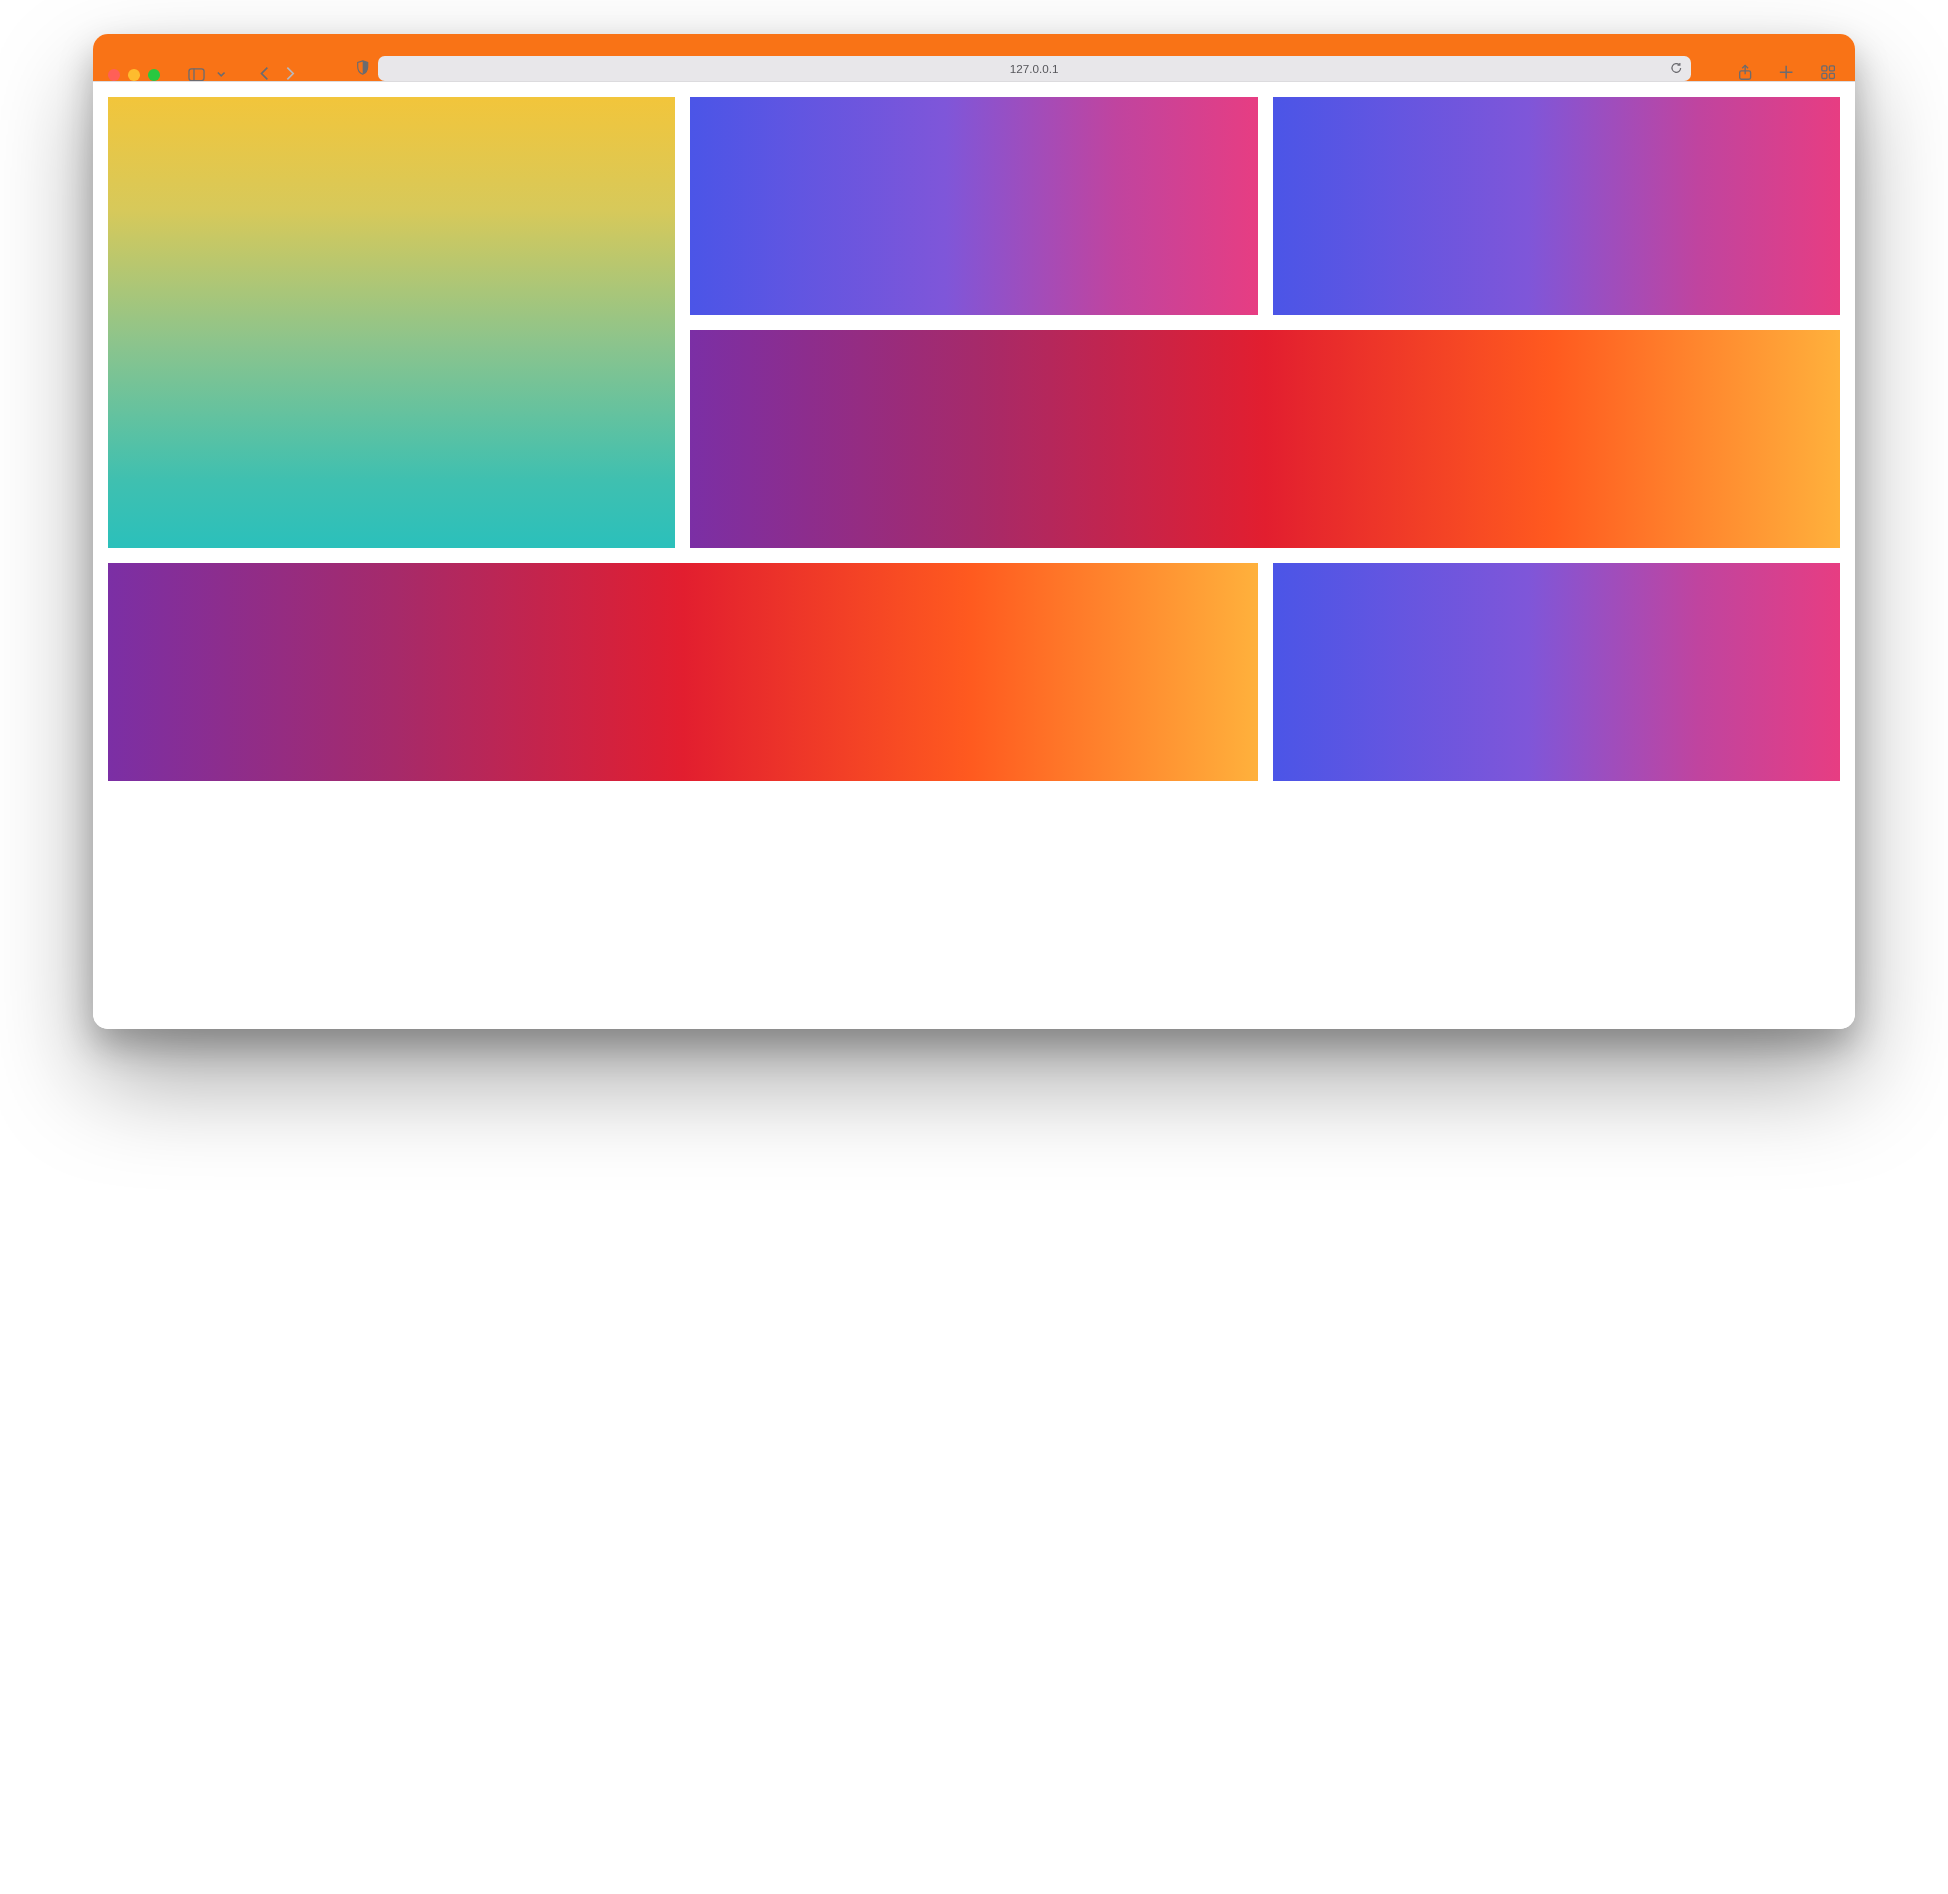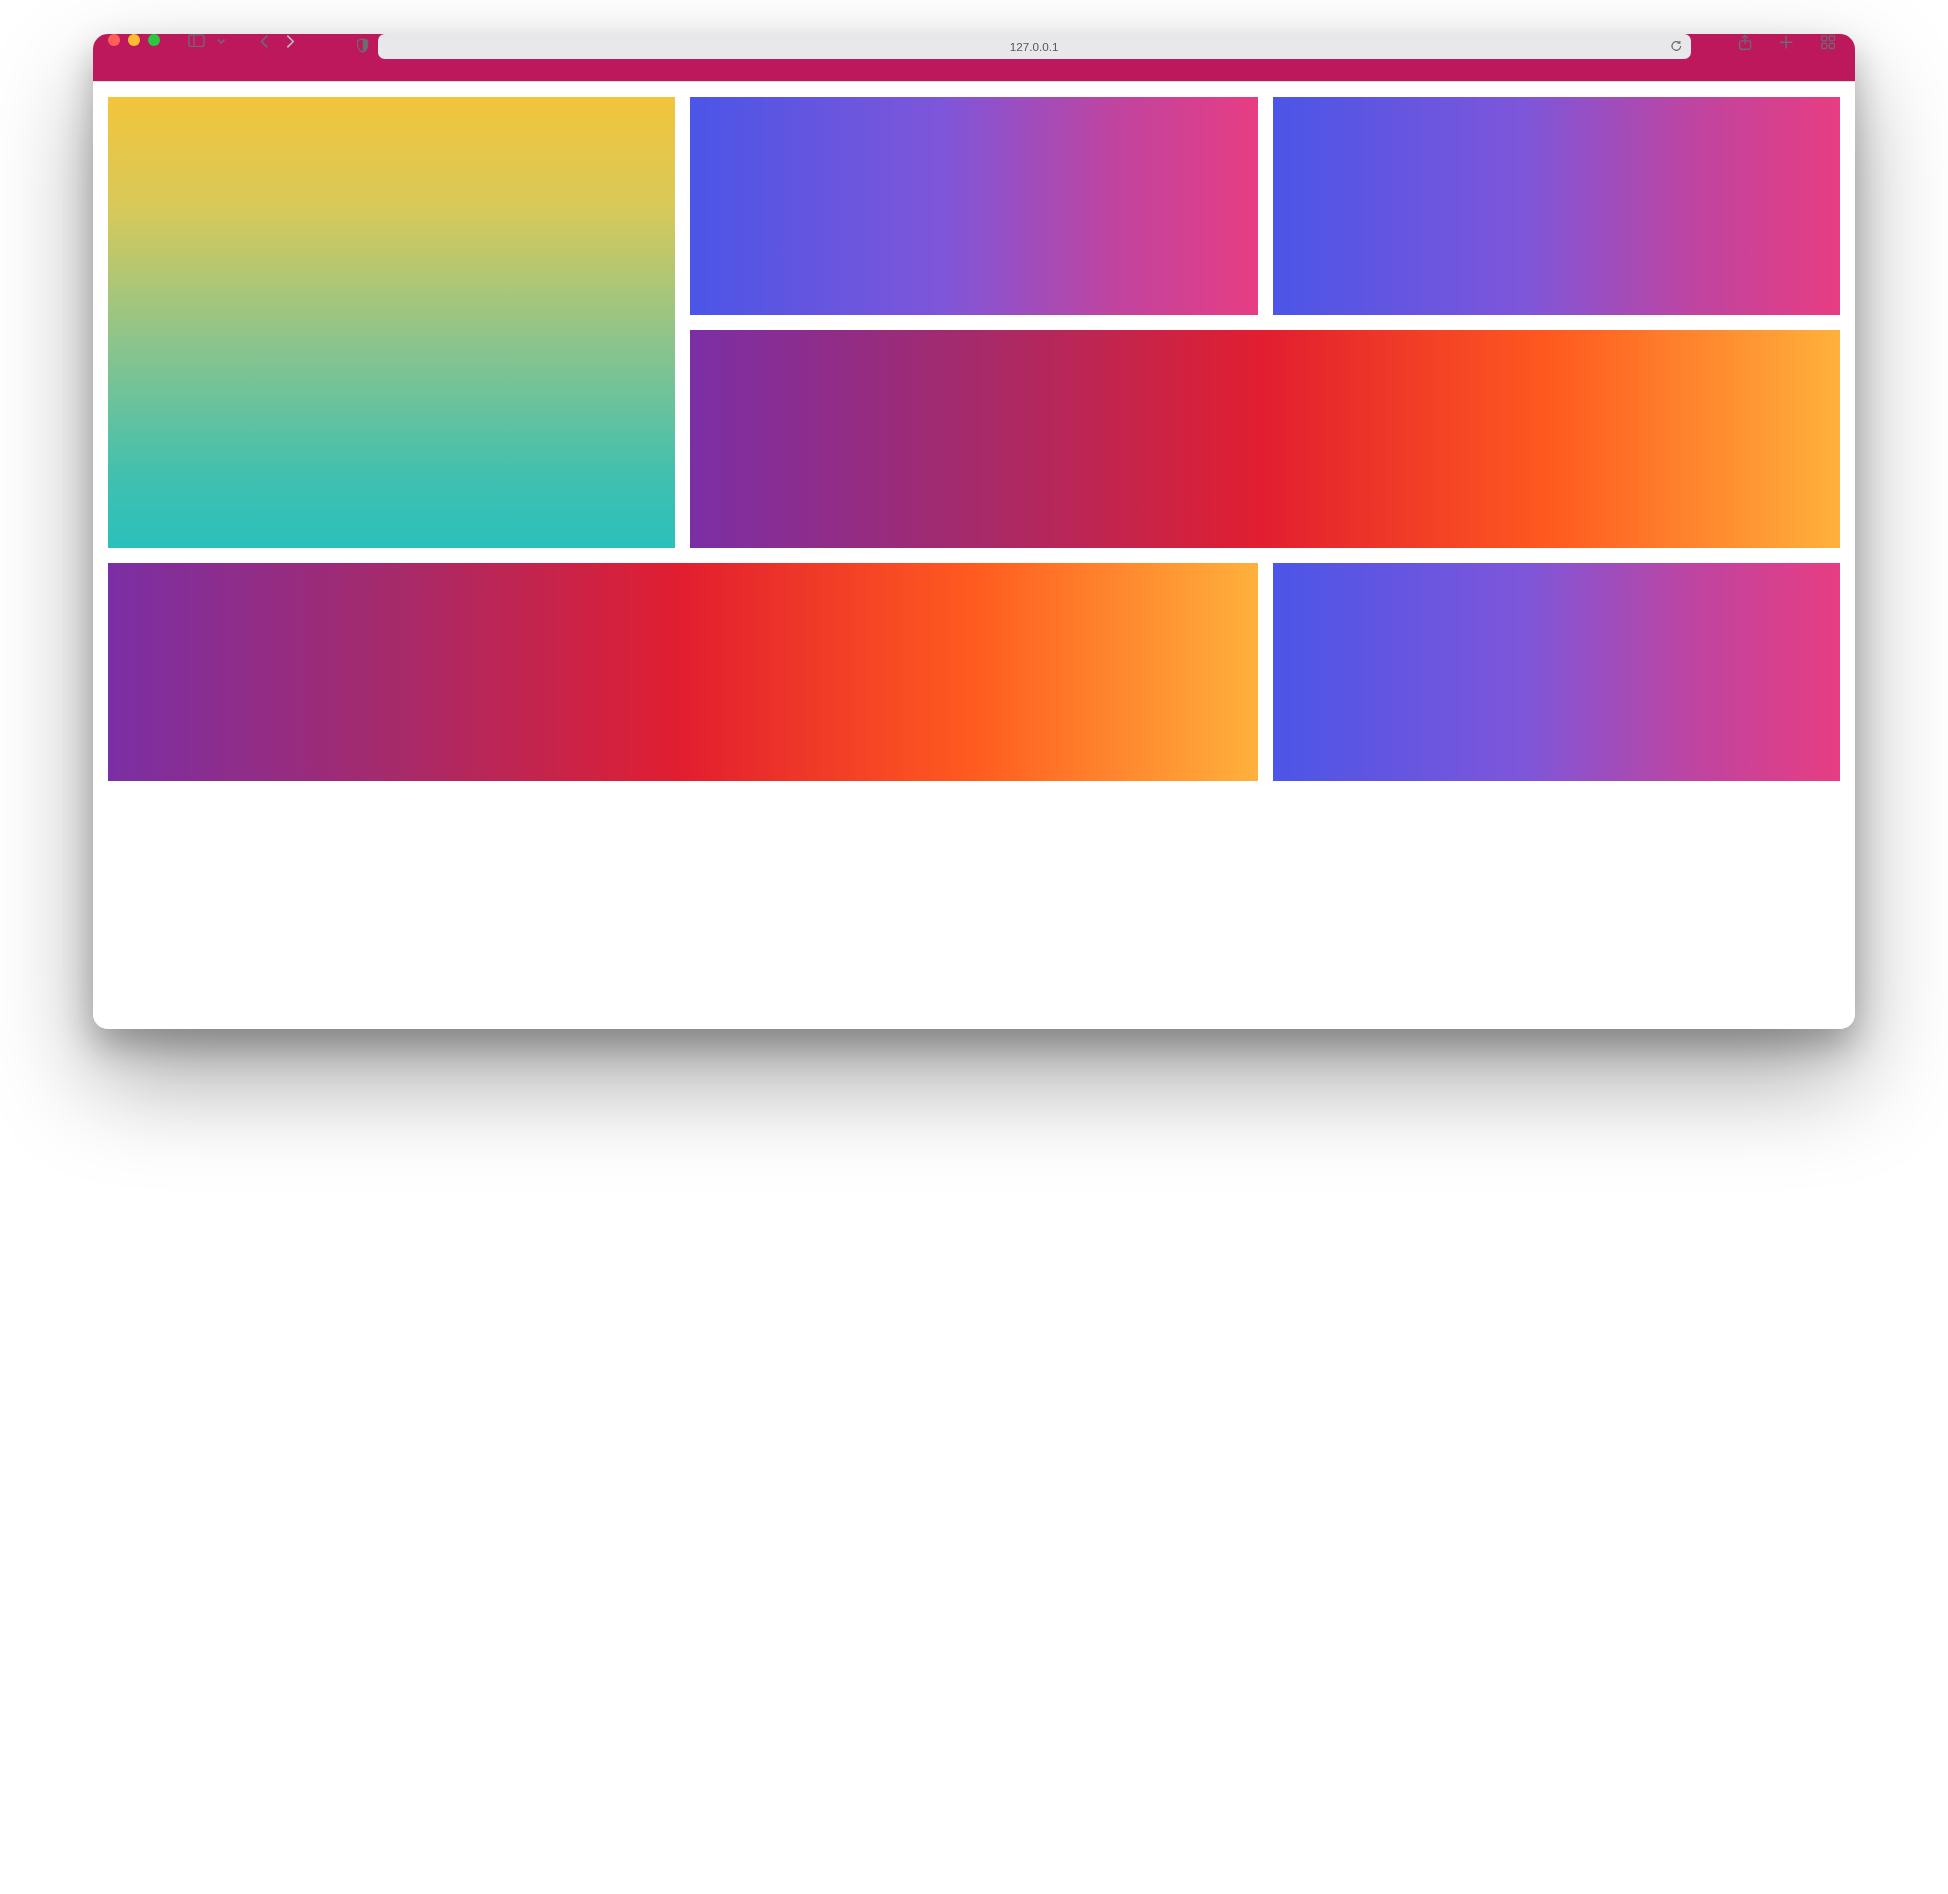--- a/index.html
+++ b/index.html
@@ -29,24 +29,24 @@
       0 50px 101px rgba(0,0,0,0.35),
       0 17px 34px rgba(0,0,0,0.25);
     overflow: hidden;
     display: flex;
     flex-direction: column;
   }
 
   
   .titlebar {
     height: 47px;
-    background: #be185d;
+    background: #f97316;
     border-bottom: 0.8px solid #dcdbde;
     display: flex;
-    align-items: flex-start;
+    align-items: flex-end;
     padding: 0 15px;
     gap: 8.4px;
     user-select: none;
   }
 
   .traffic-lights {
     display: flex;
     gap: 8.4px;
     margin-right: 15px;
   }

